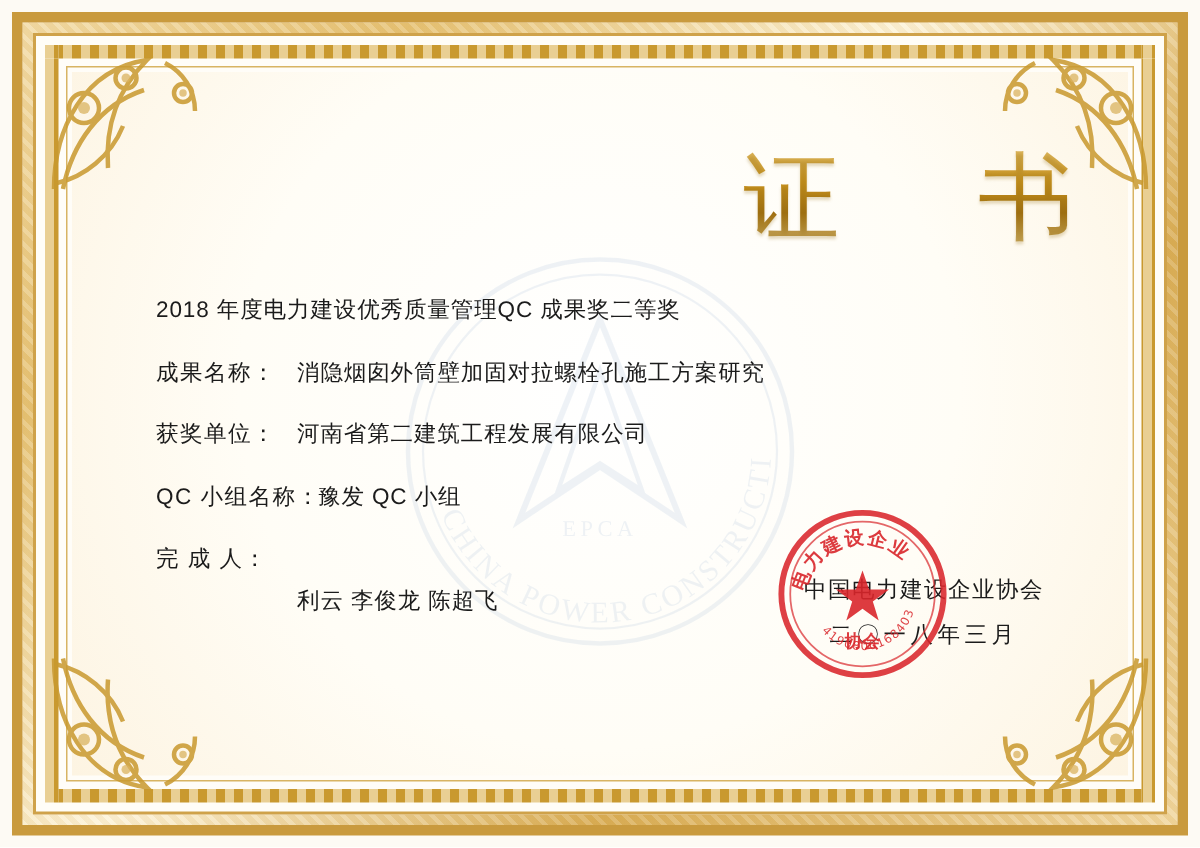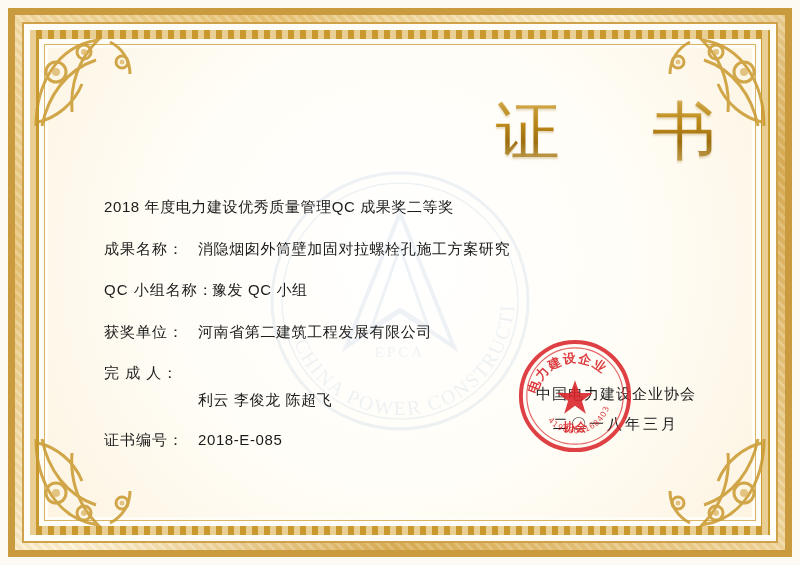--- a/index.html
+++ b/index.html
@@ -204,41 +204,37 @@
       <div class="field-row">
         <div class="field-value">2018 年度电力建设优秀质量管理QC 成果奖二等奖</div>
       </div>
 
       <div class="field-row">
         <div class="field-label">成果名称：</div>
         <div class="field-value">消隐烟囱外筒壁加固对拉螺栓孔施工方案研究</div>
       </div>
 
       <div class="field-row">
+        <div class="field-label">获奖单位：</div>
+        <div class="field-value">河南省第二建筑工程发展有限公司</div>
+      </div>
+
+      <div class="field-row">
         <div class="field-label wide">QC 小组名称：</div>
         <div class="field-value">豫发 QC 小组</div>
-      </div>
-
-      <div class="field-row">
-        <div class="field-label">获奖单位：</div>
-        <div class="field-value">河南省第二建筑工程发展有限公司</div>
       </div>
 
       <div class="field-row" style="margin-bottom:4px;">
         <div class="field-label">完 成 人：</div>
       </div>
       <div class="members-row2">
         <div class="spacer"></div>
         <div class="field-value continued">利云    李俊龙    陈超飞</div>
       </div>
 
-      <div class="field-row">
-        <div class="field-label">证书编号：</div>
-        <div class="field-value">2018-E-085</div>
-      </div>
 
     </div>
 
     <div class="signature">
       <div>中国电力建设企业协会</div>
       <div class="sig-date">二〇一八年三月</div>
     </div>
 
     <svg class="seal" viewBox="0 0 120 120">
       <circle cx="60" cy="60" r="55" fill="none" stroke="#d9262b" stroke-width="4" opacity=".88"></circle>

